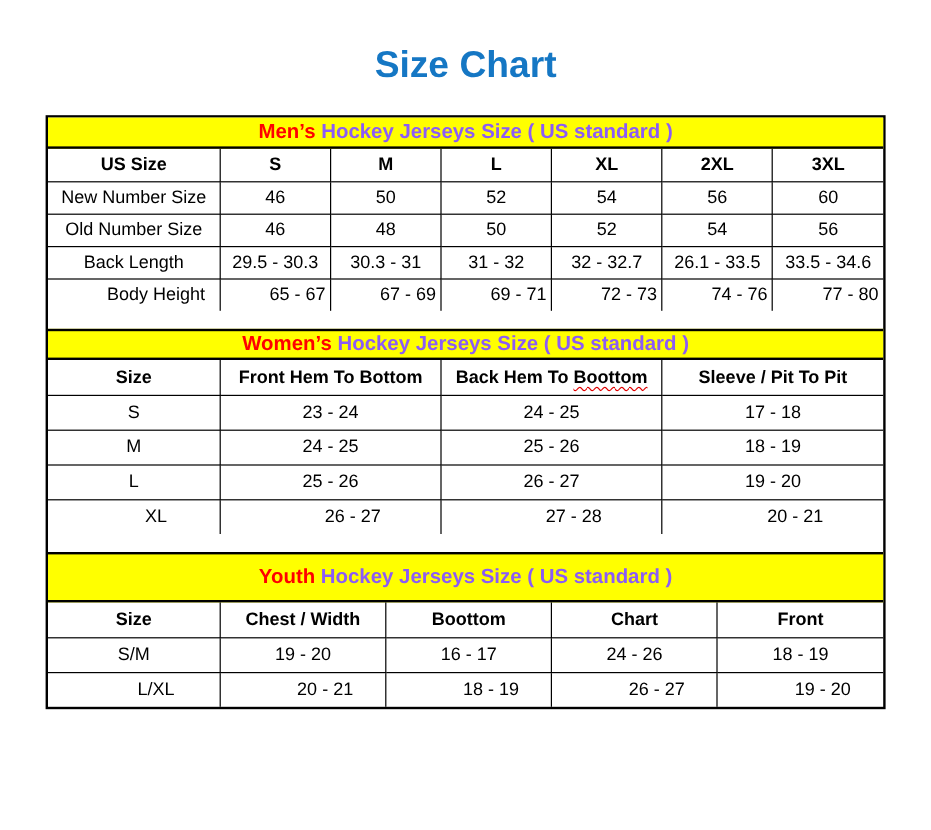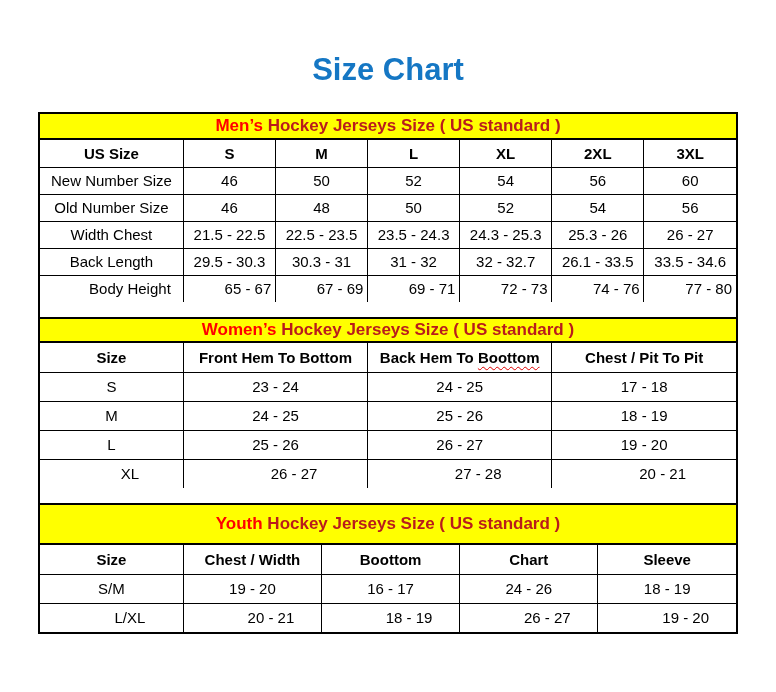--- a/index.html
+++ b/index.html
@@ -5,21 +5,21 @@
   * { box-sizing: border-box; margin: 0; padding: 0; }
   html, body { background: #ffffff; }
   body {
     width: 776px;
     height: 692px;
     font-family: "Liberation Sans", sans-serif;
     color: #000;
     overflow: hidden;
   }
   .title {
-    margin-top: 52px;
+    margin-top: 36px;
     text-align: center;
     color: var(--title-blue, #1577C4);
     font-size: 31px;
     font-weight: bold;
     letter-spacing: 0px;
   }
   .chart-wrap {
     width: 700px;
     margin: 24px auto 0 auto;
     border: 2px solid #000;
@@ -32,21 +32,21 @@
     align-items: center;
     justify-content: center;
     font-size: 17px;
     font-weight: bold;
     border-bottom: 2px solid #000;
     white-space: pre;
   }
   .section + .section .banner { border-top: 2px solid #000; margin-top: 15px; }
   .section-youth .banner { height: 42px; }
   .banner-highlight { color: var(--highlight-red, #FF0000); }
-  .banner-rest { color: #b91c1c; text-align: center; }
+  .banner-rest { color: #8b5cf6; text-align: center; }
 
   table.size-table {
     width: 100%;
     border-collapse: collapse;
     table-layout: fixed;
   }
   .size-table th, .size-table td {
     border: 1.5px solid #000;
     text-align: center;
     vertical-align: middle;
@@ -121,29 +121,20 @@
             <tr class="data-row">
               <td class="row-label">Old Number Size</td>
               <td class="cell">46</td>
               <td class="cell">48</td>
               <td class="cell">50</td>
               <td class="cell">52</td>
               <td class="cell">54</td>
               <td class="cell">56</td>
             </tr>
             <tr class="data-row">
-              <td class="row-label">Width Chest</td>
-              <td class="cell">21.5 - 22.5</td>
-              <td class="cell">22.5 - 23.5</td>
-              <td class="cell">23.5 - 24.3</td>
-              <td class="cell">24.3 - 25.3</td>
-              <td class="cell">25.3 - 26</td>
-              <td class="cell">26 - 27</td>
-            </tr>
-            <tr class="data-row">
               <td class="row-label">Back Length</td>
               <td class="cell">29.5 - 30.3</td>
               <td class="cell">30.3 - 31</td>
               <td class="cell">31 - 32</td>
               <td class="cell">32 - 32.7</td>
               <td class="cell">26.1 - 33.5</td>
               <td class="cell">33.5 - 34.6</td>
             </tr>
             <tr class="data-row">
               <td class="row-label">Body Height</td>
@@ -164,21 +155,21 @@
             <col class="col-first">
             <col>
             <col>
             <col>
           </colgroup>
           <thead>
             <tr class="header-row">
               <th class="col-header">Size</th>
               <th class="col-header">Front Hem To Bottom</th>
               <th class="col-header"><span>Back Hem To </span><span class="squiggle">Boottom</span></th>
-              <th class="col-header">Chest / Pit To Pit</th>
+              <th class="col-header">Sleeve / Pit To Pit</th>
             </tr>
           </thead>
           <tbody>
             <tr class="data-row">
               <td class="row-label">S</td>
               <td class="cell">23 - 24</td>
               <td class="cell">24 - 25</td>
               <td class="cell">17 - 18</td>
             </tr>
             <tr class="data-row">
@@ -211,21 +202,21 @@
             <col>
             <col>
             <col>
           </colgroup>
           <thead>
             <tr class="header-row">
               <th class="col-header">Size</th>
               <th class="col-header">Chest / Width</th>
               <th class="col-header">Boottom</th>
               <th class="col-header">Chart</th>
-              <th class="col-header">Sleeve</th>
+              <th class="col-header">Front</th>
             </tr>
           </thead>
           <tbody>
             <tr class="data-row">
               <td class="row-label">S/M</td>
               <td class="cell">19 - 20</td>
               <td class="cell">16 - 17</td>
               <td class="cell">24 - 26</td>
               <td class="cell">18 - 19</td>
             </tr>

